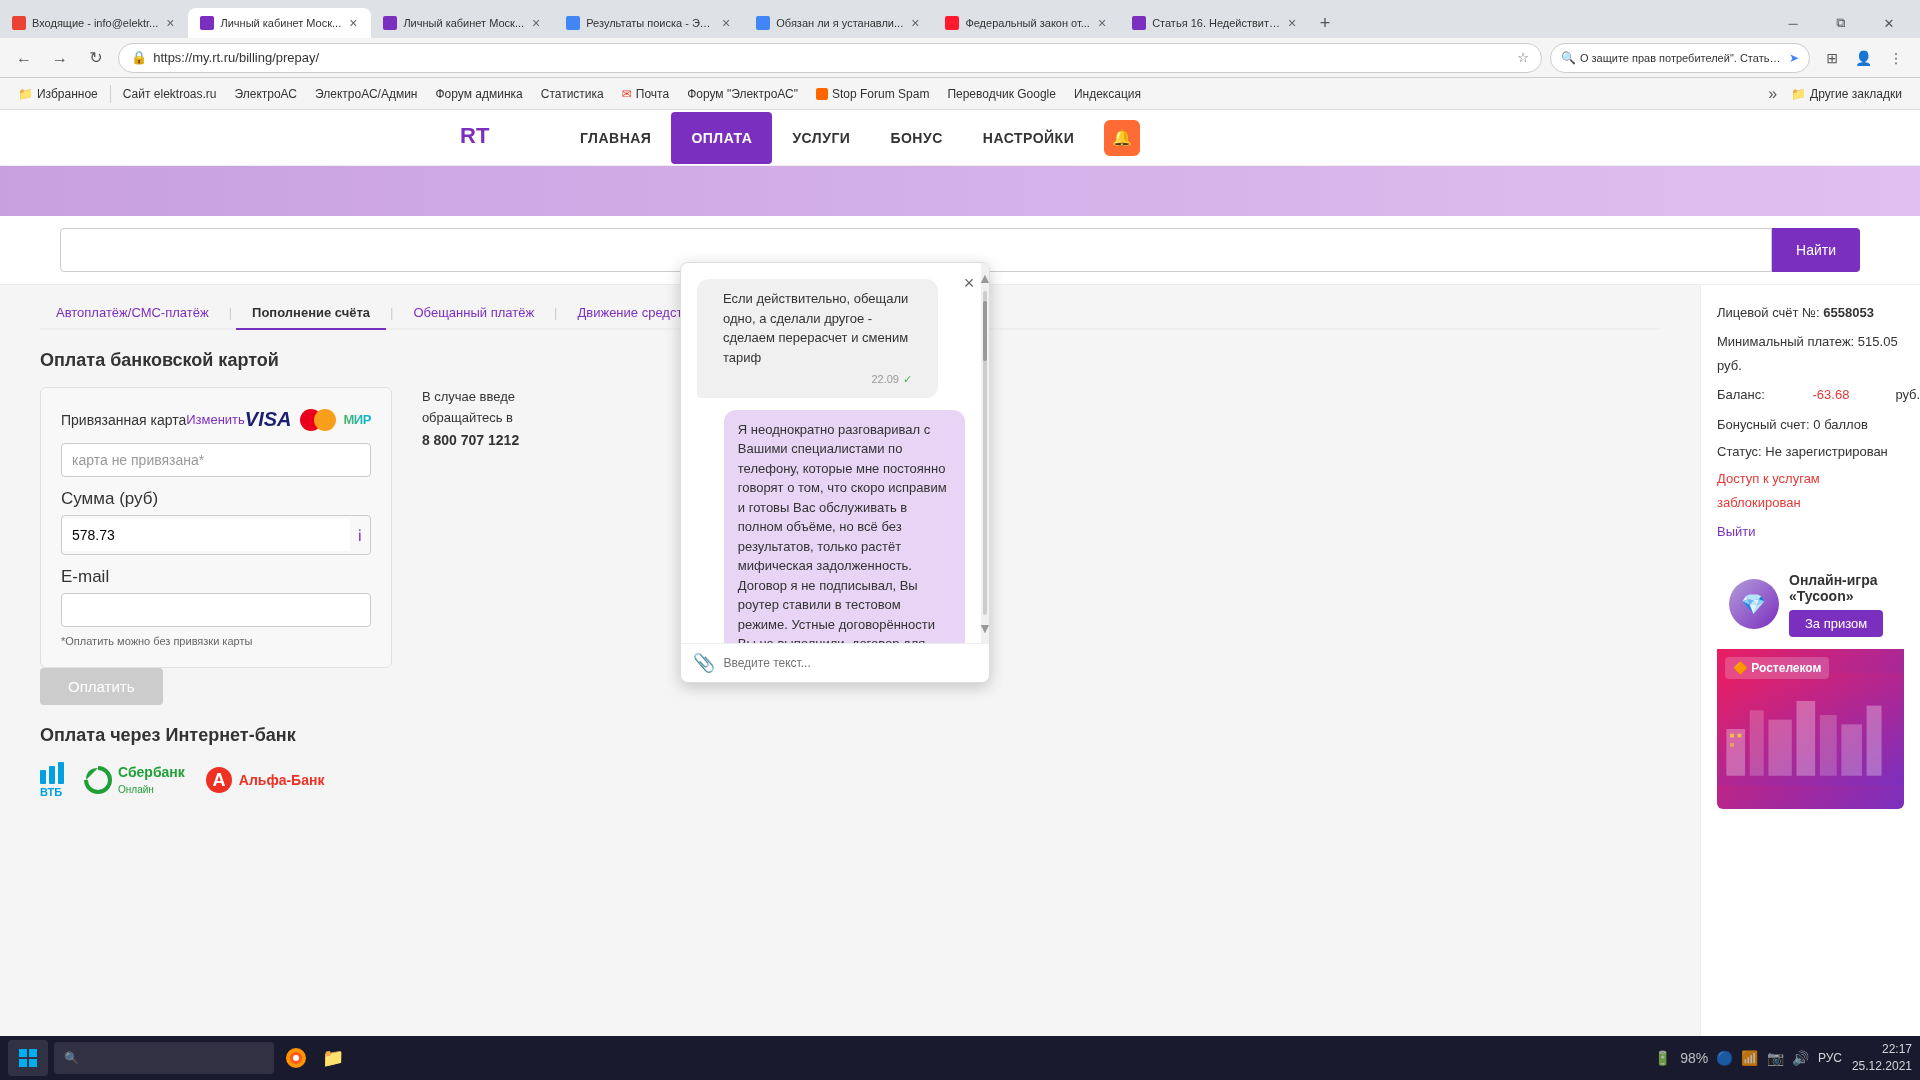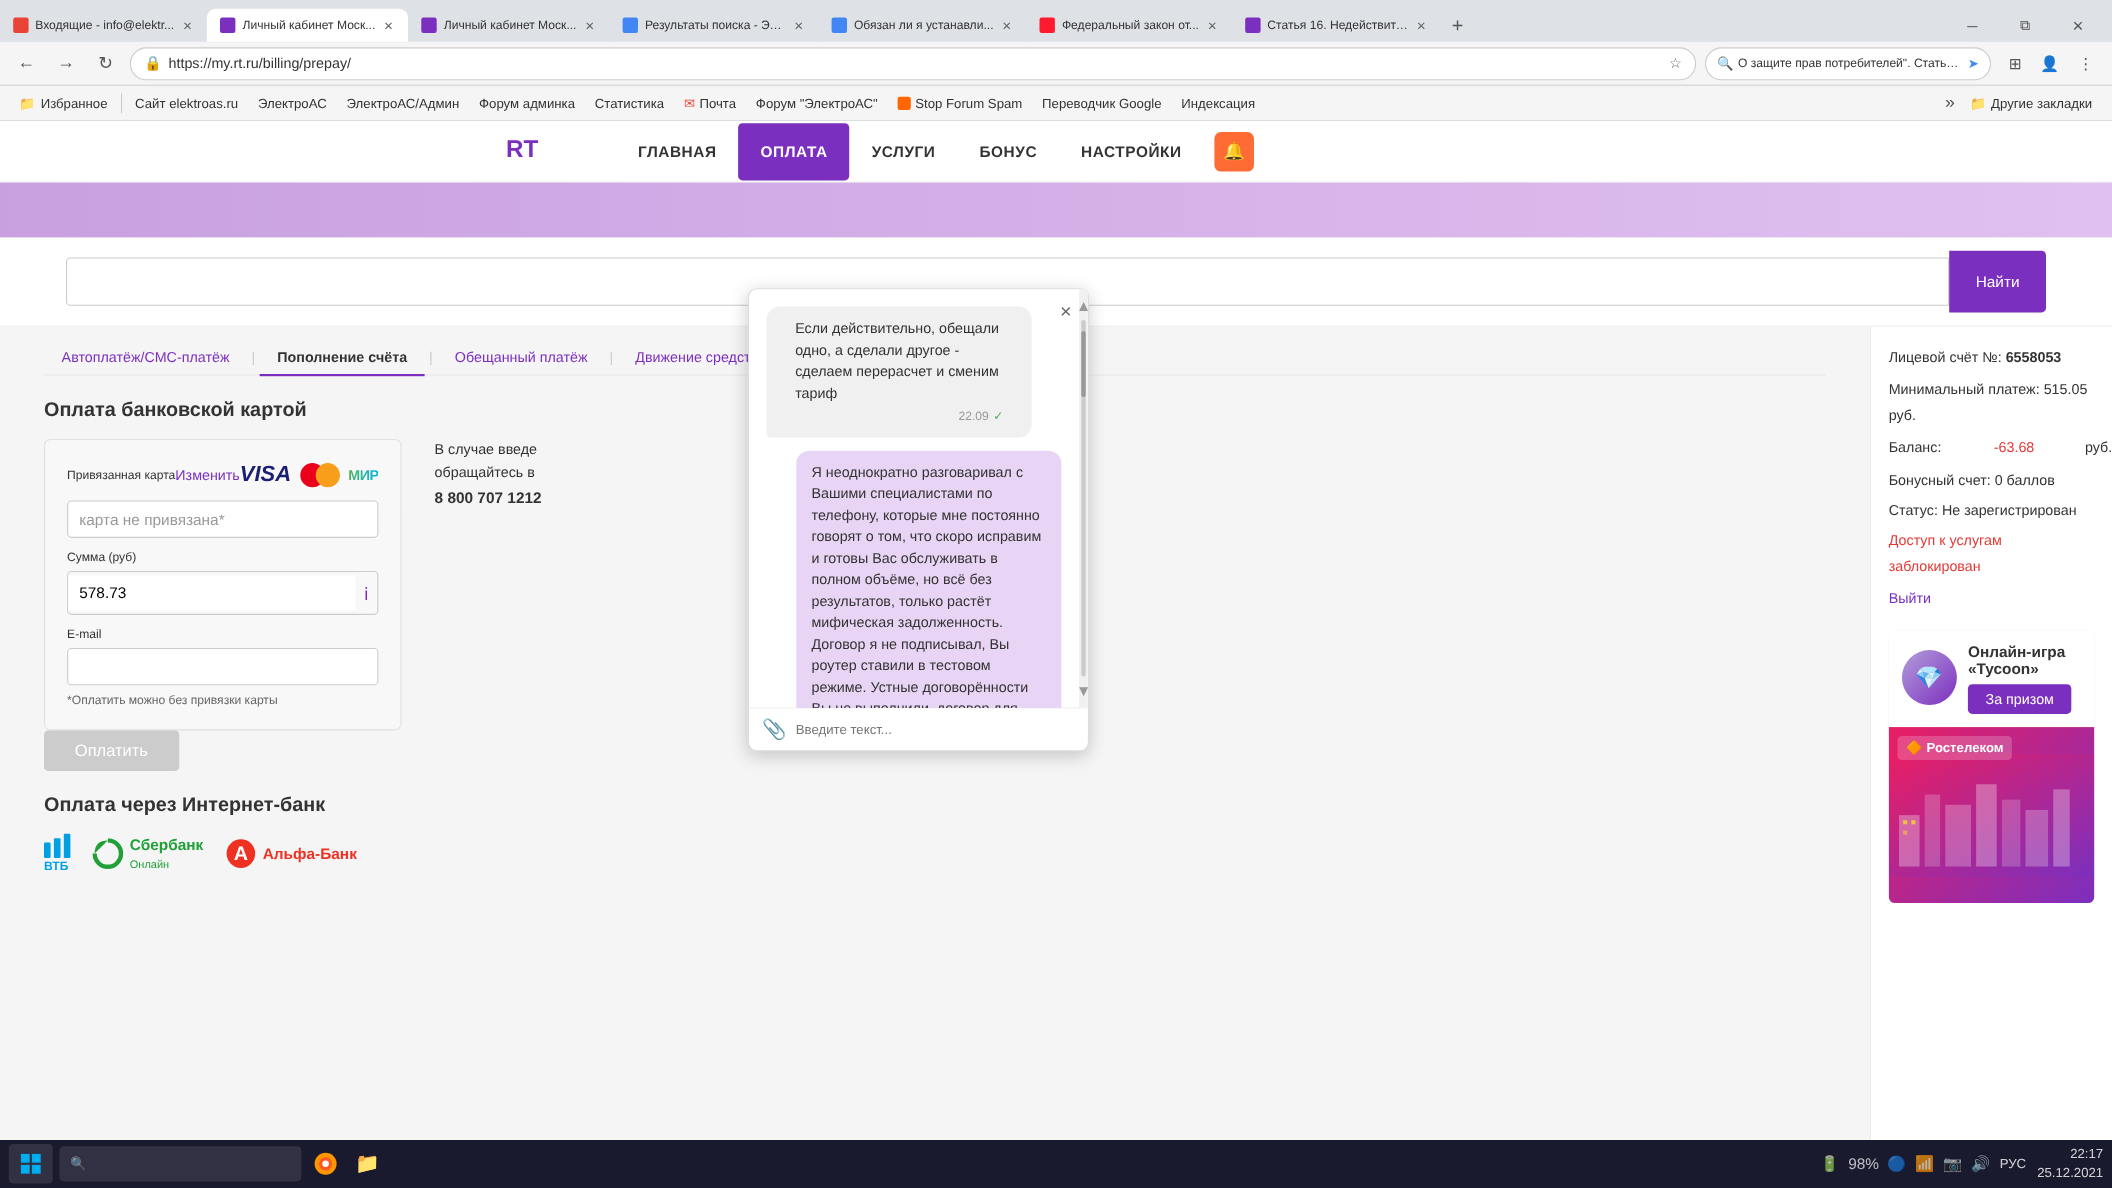--- a/index.html
+++ b/index.html
@@ -38,39 +38,39 @@
 
     
     .site-nav { display: flex; align-items: center; justify-content: center; background: #fff; padding: 0 40px; height: 56px; border-bottom: 1px solid #eee; gap: 0; }
     .nav-item { padding: 18px 20px; font-size: 14px; font-weight: 600; color: #333; cursor: pointer; letter-spacing: 0.5px; }
     .nav-item.active { background: #7b2fbe; color: #fff; border-radius: 4px; }
     .nav-icon-btn { width: 36px; height: 36px; background: #ff6b35; border-radius: 6px; display: flex; align-items: center; justify-content: center; color: white; cursor: pointer; margin-left: 10px; }
 
     
     .search-section { display: flex; align-items: center; padding: 12px 60px; background: #fff; border-bottom: 1px solid #eee; }
     .search-box { flex: 1; height: 44px; border: 1px solid #ccc; border-radius: 4px 0 0 4px; padding: 0 12px; font-size: 14px; outline: none; }
-    .search-button { height: 56px; padding: 0 24px; background: #7b2fbe; color: #fff; border: none; border-radius: 0 4px 4px 0; font-size: 14px; cursor: pointer; }
+    .search-button { height: 44px; padding: 0 24px; background: #7b2fbe; color: #fff; border: none; border-radius: 0 4px 4px 0; font-size: 14px; cursor: pointer; }
     .page-main { flex: 1; overflow: hidden; padding: 0 40px; }
     .page-sidebar { width: 220px; background: #fff; border-left: 1px solid #eee; padding: 16px; flex-shrink: 0; }
 
     
     .page-tabs { display: flex; align-items: center; padding: 12px 0 0 0; gap: 0; border-bottom: 2px solid #eee; margin-bottom: 20px; }
     .page-tab { padding: 8px 16px; font-size: 13px; color: #7b2fbe; cursor: pointer; border-bottom: 2px solid transparent; margin-bottom: -2px; }
     .page-tab.active-tab { color: #333; font-weight: 600; border-bottom: 2px solid #7b2fbe; }
     .tab-sep { color: #ccc; margin: 0 4px; }
 
     
     .section-title { font-size: 18px; font-weight: 600; color: #333; margin-bottom: 16px; }
     .payment-form { background: #f8f8f8; border: 1px solid #e0e0e0; border-radius: 6px; padding: 20px; max-width: 380px; }
     .card-row { display: flex; align-items: center; justify-content: space-between; margin-bottom: 12px; }
-    .card-label { font-size: 11px; color: #333; font-weight: 500; }
+    .card-label { font-size: 14px; color: #333; font-weight: 500; }
     .card-change { font-size: 13px; color: #7b2fbe; cursor: pointer; }
     .card-logos { display: flex; gap: 8px; align-items: center; }
     .card-input { width: 100%; border: 1px solid #ccc; border-radius: 4px; padding: 8px 10px; font-size: 14px; color: #999; margin-bottom: 12px; }
-    .field-label { font-size: 11px; color: #333; margin-bottom: 6px; }
+    .field-label { font-size: 17px; color: #333; margin-bottom: 6px; }
     .amount-input-row { display: flex; align-items: center; border: 1px solid #ccc; border-radius: 4px; overflow: hidden; margin-bottom: 12px; }
     .amount-input { flex: 1; border: none; padding: 8px 10px; font-size: 14px; outline: none; }
     .amount-icon { padding: 8px; color: #7b2fbe; font-size: 16px; }
     .email-input { width: 100%; border: 1px solid #ccc; border-radius: 4px; padding: 8px 10px; font-size: 14px; margin-bottom: 8px; }
     .card-note { font-size: 11px; color: #666; margin-bottom: 0; }
     .form-outer { display: flex; gap: 30px; align-items: flex-start; }
     .form-right { font-size: 13px; color: #333; line-height: 1.6; max-width: 200px; }
     .phone-number { font-size: 14px; font-weight: 600; }
 
     

